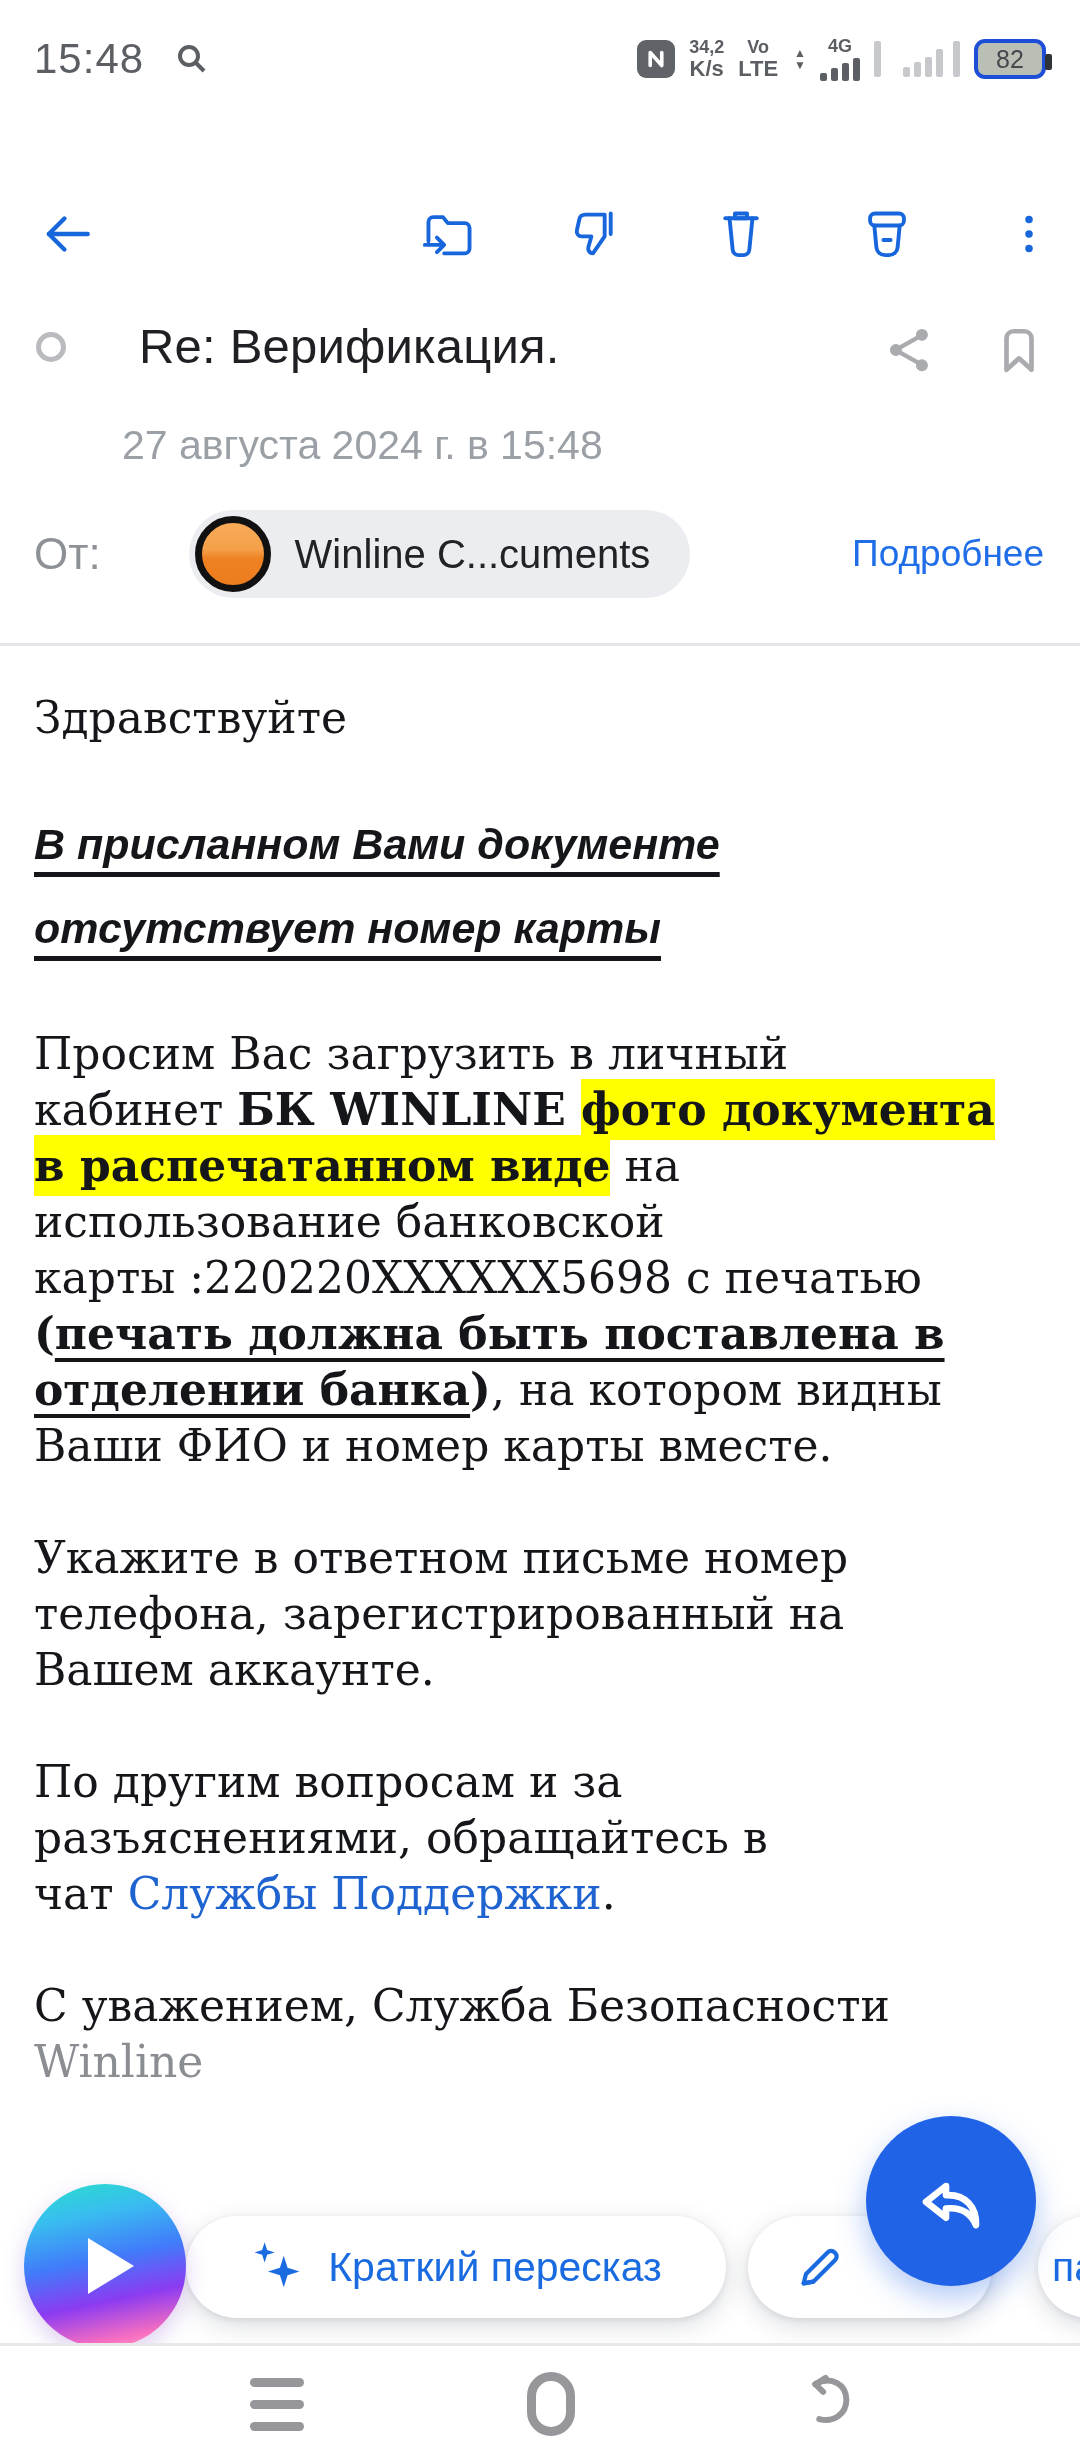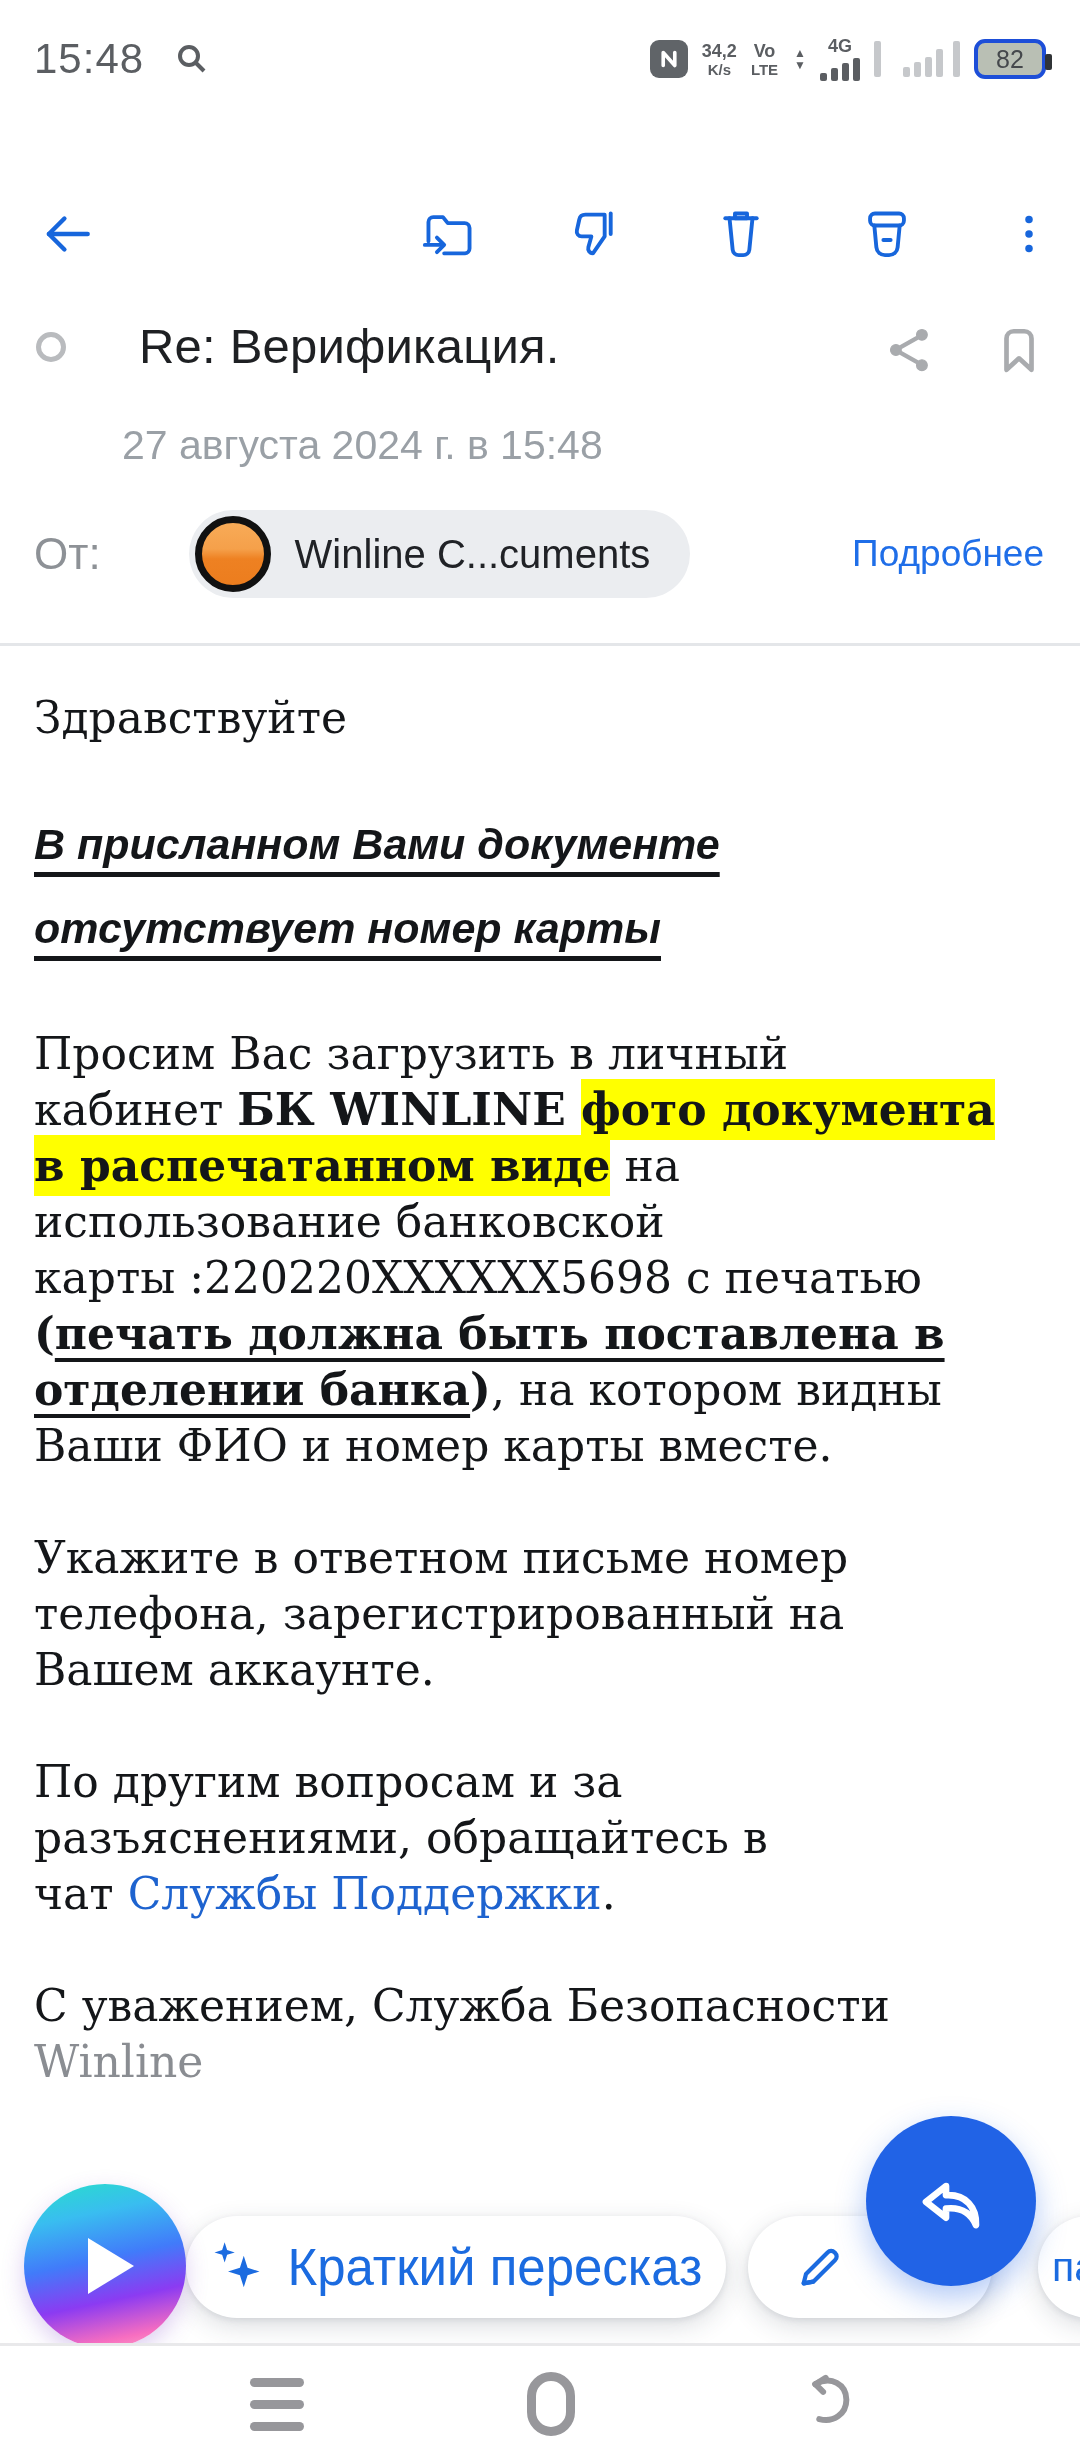--- a/index.html
+++ b/index.html
@@ -9,21 +9,21 @@
   
   .statusbar{position:absolute;top:22px;left:0;right:0;height:74px;display:flex;
              align-items:center;justify-content:space-between;padding:0 34px;box-sizing:border-box;}
   .sb-left{display:flex;align-items:center;gap:30px;}
   .sb-time{font-size:42px;color:#5b5e62;letter-spacing:1px;}
   .sb-right{display:flex;align-items:center;gap:14px;}
   .nfc-chip{width:38px;height:38px;border-radius:9px;background:#606468;display:flex;
             align-items:center;justify-content:center;}
   .stack{display:flex;flex-direction:column;align-items:center;line-height:1;color:#5b5e62;}
   .stack .t1{font-size:18px;font-weight:700;}
-  .stack .t2{font-size:15px;font-weight:700;margin-top:2px;}
+  .stack .t2{font-size:22px;font-weight:700;margin-top:2px;}
   .updown{display:flex;flex-direction:column;font-size:12px;color:#5b5e62;line-height:1;margin-left:2px;}
   .bars{display:flex;align-items:flex-end;gap:4px;}
   .bar{width:7px;background:#5b5e62;border-radius:2px;}
   .bar.light{background:#c6c8cb;}
   .battery{position:relative;width:72px;height:40px;border:4px solid #1d4ed8;border-radius:11px;
            background:#b9bfb4;display:flex;align-items:center;justify-content:center;box-sizing:border-box;}
   .battery .nub{position:absolute;right:-10px;top:11px;width:7px;height:16px;background:#303336;border-radius:2px;}
   .battery .pct{font-size:25px;color:#45484c;}
 
   
@@ -65,21 +65,21 @@
   .hl{font-weight:700;background:#ffff00;padding:5px 0;}
   .bu{font-weight:700;text-decoration:underline;text-decoration-thickness:4px;text-underline-offset:9px;}
   .body-link{color:#1e63cf;text-decoration:none;cursor:pointer;}
   .sig{margin-top:270px;}
   .sig2{color:#8a8d92;white-space:pre-line;}
 
   
   .pill{position:absolute;background:#ffffff;border-radius:52px;box-shadow:0 8px 26px rgba(40,50,70,.16),0 2px 6px rgba(40,50,70,.10);
         display:flex;align-items:center;cursor:pointer;border:none;}
   .summary-pill{left:186px;top:2216px;width:540px;height:102px;justify-content:center;gap:24px;}
-  .summary-pill span{font-size:51px;color:#1b6be0;font-family:"Liberation Sans",sans-serif;}
+  .summary-pill span{font-size:41px;color:#1b6be0;font-family:"Liberation Sans",sans-serif;}
   .edit-pill{left:748px;top:2216px;width:244px;height:102px;padding-left:44px;box-sizing:border-box;}
   .reply-chip{left:1038px;top:2216px;width:220px;height:102px;padding-left:14px;box-sizing:border-box;}
   .reply-chip span{font-size:41px;color:#1b6be0;}
   .fab{position:absolute;left:866px;top:2116px;width:170px;height:170px;border-radius:50%;background:#2163e6;
        border:none;display:flex;align-items:center;justify-content:center;cursor:pointer;
        box-shadow:0 12px 30px rgba(33,99,230,.35);}
   .play-fab{position:absolute;left:24px;top:2184px;width:162px;height:164px;border-radius:50%;border:none;cursor:pointer;
        background:linear-gradient(168deg,#27e0c9 0%,#39bdf0 22%,#417bfa 46%,#8b3bf2 68%,#f76ec0 88%,#ffaec9 100%);
        display:flex;align-items:center;justify-content:center;box-shadow:0 8px 22px rgba(120,60,200,.25);}
   .play-tri{width:0;height:0;border-left:46px solid #ffffff;border-top:28px solid transparent;

